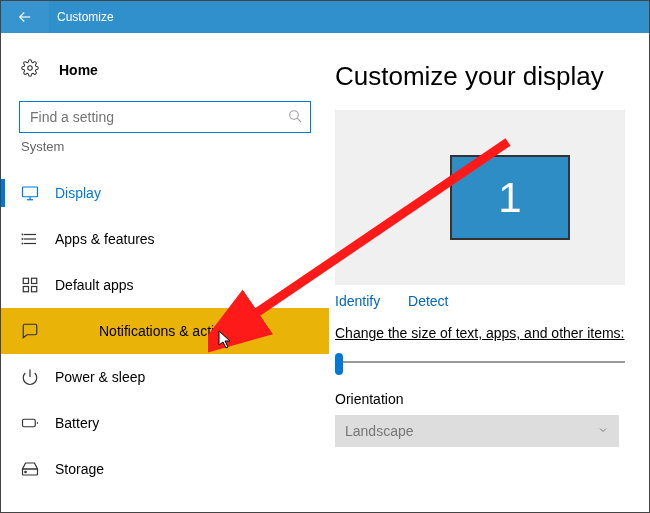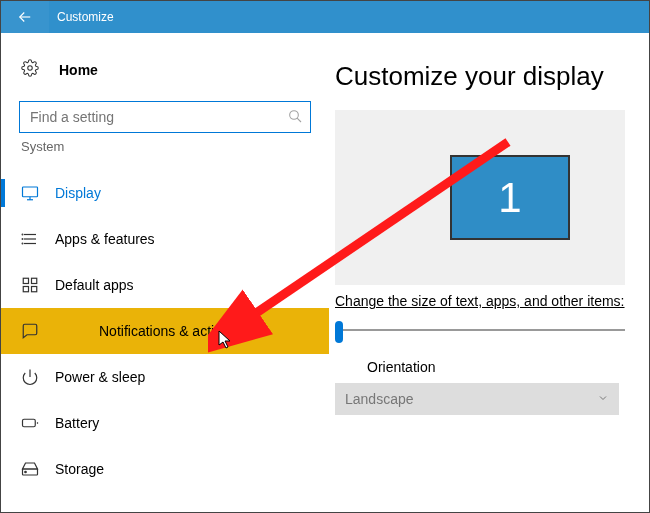--- a/index.html
+++ b/index.html
@@ -26,21 +26,21 @@
   .content { flex:1; padding: 28px 0 0 6px; overflow:hidden; }
   .h1 { font-size: 26px; font-weight: 300; margin-bottom: 18px; }
   .display-area { width: 290px; height: 175px; background:#f0f0f0; display:flex; align-items:center; justify-content:center; margin-bottom: 8px; }
   .monitor { width: 120px; height: 85px; background:#2f8dc6; border:2px solid #333; color:#fff; display:flex; align-items:center; justify-content:center; font-size: 42px; font-weight:300; margin-left:60px; }
   .links { margin: 4px 0 16px 0; font-size:14px; }
   .links span { color:#0067c0; margin-right: 24px; }
   .body-text { font-size: 14px; margin-bottom: 10px; white-space:nowrap;text-decoration:underline; }
   .slider { position:relative; width: 290px; height: 24px; margin-bottom: 16px; }
   .track { position:absolute; left:6px; right:0; top:10px; height:2px; background:#999; }
   .thumb { position:absolute; left:0; top:2px; width:8px; height:22px; background:#0078d7; border-radius:4px;}
-  .field-label { font-size: 14px; margin-bottom: 8px; margin-left: 32px; }
+  .field-label { font-size: 14px; margin-bottom: 8px; }
   .dropdown { width: 284px; height: 32px; background:#ddd; color:#777; display:flex; align-items:center; justify-content:space-between; padding: 0 10px; font-size:14px; }
   
   .arrow-svg { position:absolute; left:208px; top:132px; pointer-events:none; }
   .cursor { position:absolute; left:218px; top:330px; pointer-events:none; }
 </style>
 </head>
 <body>
 
 <div class="titlebar">
   <div class="back-box">
@@ -156,20 +156,24 @@
     </div>
   </div>
 
   <div class="content">
     <div class="h1">Customize your display</div>
     <div class="display-area">
       <div class="monitor">
           <span>1</span>
         </div>
     </div>
+    <div class="links">
+      <span>Identify</span>
+      <span>Detect</span>
+    </div>
     <div class="body-text">Change the size of text, apps, and other items:</div>
     <div class="slider">
       <div class="track"></div>
       <div class="thumb"></div>
     </div>
     <div class="field-label">Orientation</div>
     <div class="dropdown">
       <span>Landscape</span>
       <span><svg width="12" height="12" viewBox="0 0 24 24" fill="none" stroke="#777" stroke-width="2">
             <polyline points="6 9 12 15 18 9"></polyline>

